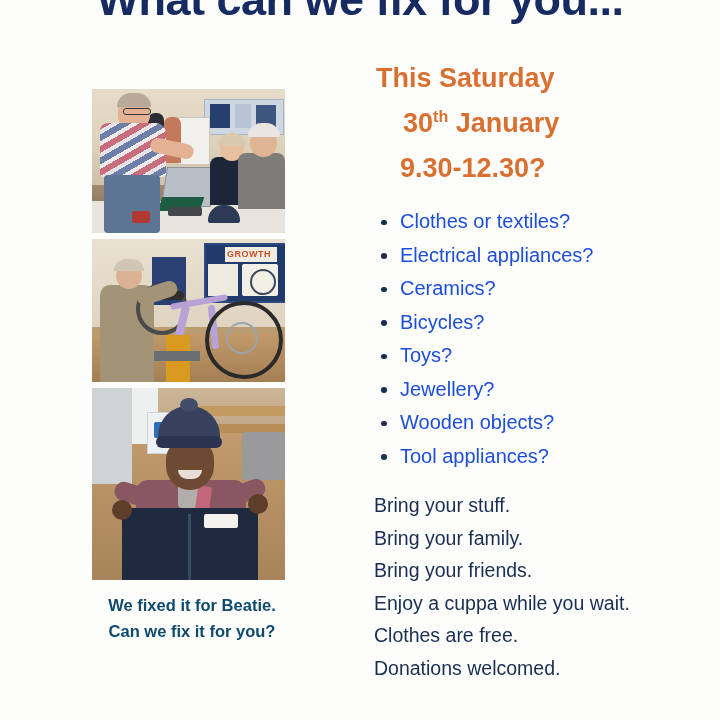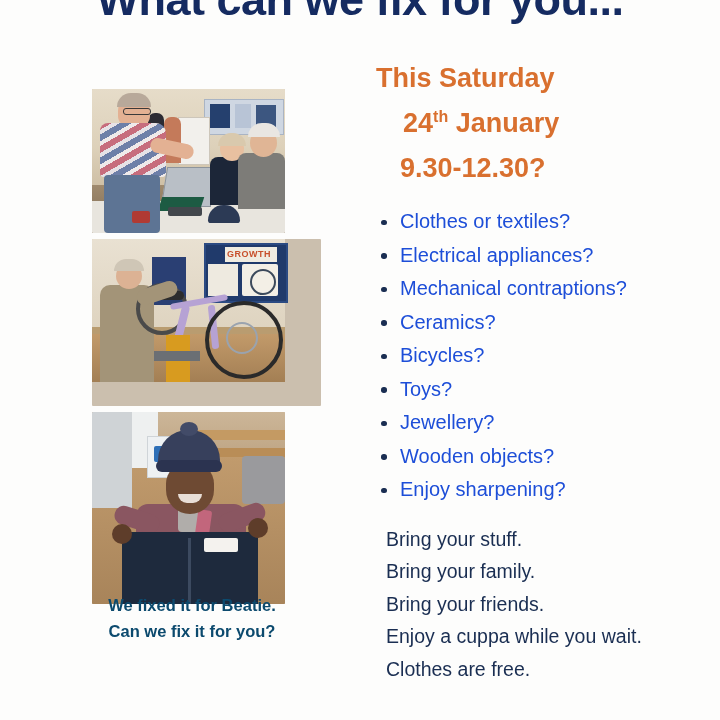--- a/index.html
+++ b/index.html
@@ -45,21 +45,21 @@
   }
   .photo {
     width: 193px;
     position: relative;
     overflow: hidden;
     background: #cbbfae;
     border-radius: 1px;
   }
   .photo + .photo { margin-top: 6px; }
   .photo-1 { height: 144px; }
-  .photo-2 { height: 167px; padding-left: 36px; }
+  .photo-2 { height: 143px; }
   .photo-3 { height: 192px; }
 
   .ph-layer { position: absolute; }
 
   
   .p1-wall   { left:0; top:0; width:193px; height:96px;
                background: linear-gradient(180deg,#e6dcc9 0%,#ddd1ba 60%,#cfc0a6 100%); }
   .p1-floor  { left:0; top:96px; width:193px; height:48px;
                background: linear-gradient(180deg,#9f8a6e 0%,#7d6950 100%); }
   .p1-board  { left:112px; top:10px; width:78px; height:34px; background:#cfd7e2;
@@ -256,21 +256,21 @@
     background: #1a2e52;
   }
 
   .closing {
     margin-top: 16px;
     color: #1a2e52;
     font-size: 19.5px;
     line-height: 32.5px;
     padding-left: 6px;
   }
-  .closing div { white-space: nowrap; margin-left: 12px; }
+  .closing div { white-space: nowrap; }
 </style>
 </head>
 <body>
 
 <div class="poster">
 
   <div class="title">What can we fix for you...</div>
 
   <div class="photo-column">
 
@@ -362,38 +362,38 @@
 
   <div class="caption">
     <div>We fixed it for Beatie.</div>
     <div>Can we fix it for you?</div>
   </div>
 
   <div class="right-col">
 
     <div class="when">
       <div class="l1">This Saturday</div>
-      <div class="l2"><span>24</span><sup>th</sup> <span>January</span></div>
+      <div class="l2"><span>30</span><sup>th</sup> <span>January</span></div>
       <div class="l3">9.30-12.30?</div>
     </div>
 
     <ul class="item-list">
       <li>Clothes or textiles?</li>
       <li>Electrical appliances?</li>
-      <li>Mechanical contraptions?</li>
       <li>Ceramics?</li>
       <li>Bicycles?</li>
       <li>Toys?</li>
       <li>Jewellery?</li>
       <li>Wooden objects?</li>
-      <li>Enjoy sharpening?</li>
+      <li>Tool appliances?</li>
     </ul>
 
     <div class="closing">
       <div>Bring your stuff.</div>
       <div>Bring your family.</div>
       <div>Bring your friends.</div>
       <div>Enjoy a cuppa while you wait.</div>
       <div>Clothes are free.</div>
+      <div>Donations welcomed.</div>
     </div>
 
   </div>
 </div>
 
 </body></html>

